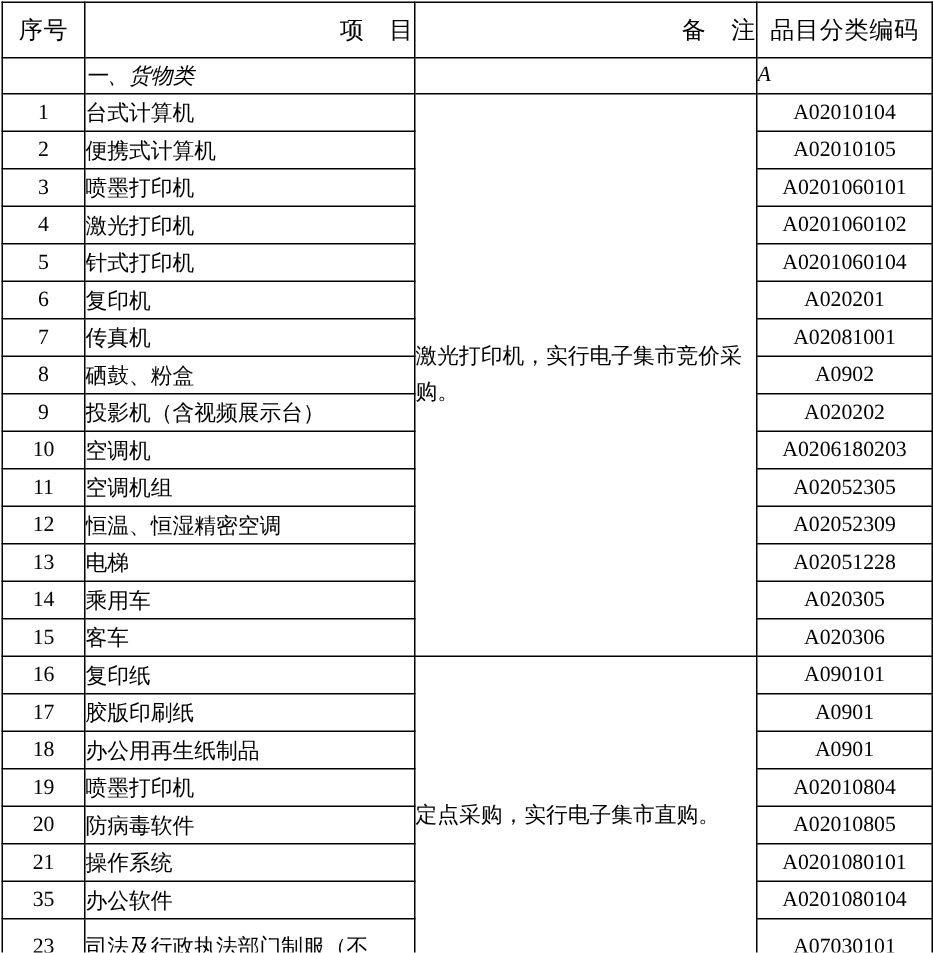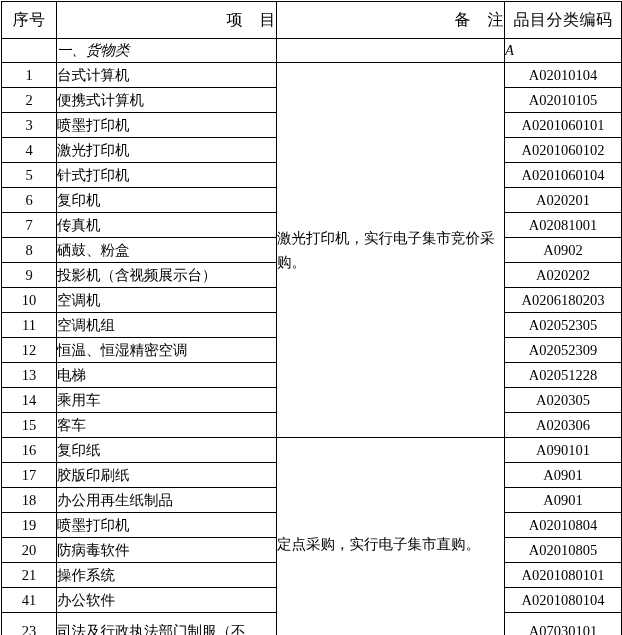--- a/index.html
+++ b/index.html
@@ -220,21 +220,21 @@
         <td class="cell-seq">20</td>
         <td class="cell-item">防病毒软件</td>
         <td class="cell-code">A02010805</td>
       </tr>
       <tr class="body-row">
         <td class="cell-seq">21</td>
         <td class="cell-item">操作系统</td>
         <td class="cell-code">A0201080101</td>
       </tr>
       <tr class="body-row">
-        <td class="cell-seq">41</td>
+        <td class="cell-seq">35</td>
         <td class="cell-item">办公软件</td>
         <td class="cell-code">A0201080104</td>
       </tr>
       <tr class="body-row clipped-row">
         <td class="cell-seq">23</td>
         <td class="cell-item">司法及行政执法部门制服（不</td>
         <td class="cell-code">A07030101</td>
       </tr>
     </tbody>
 </table>

